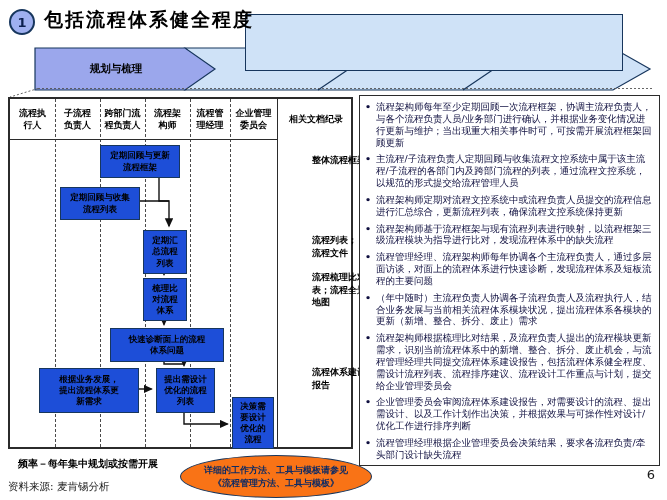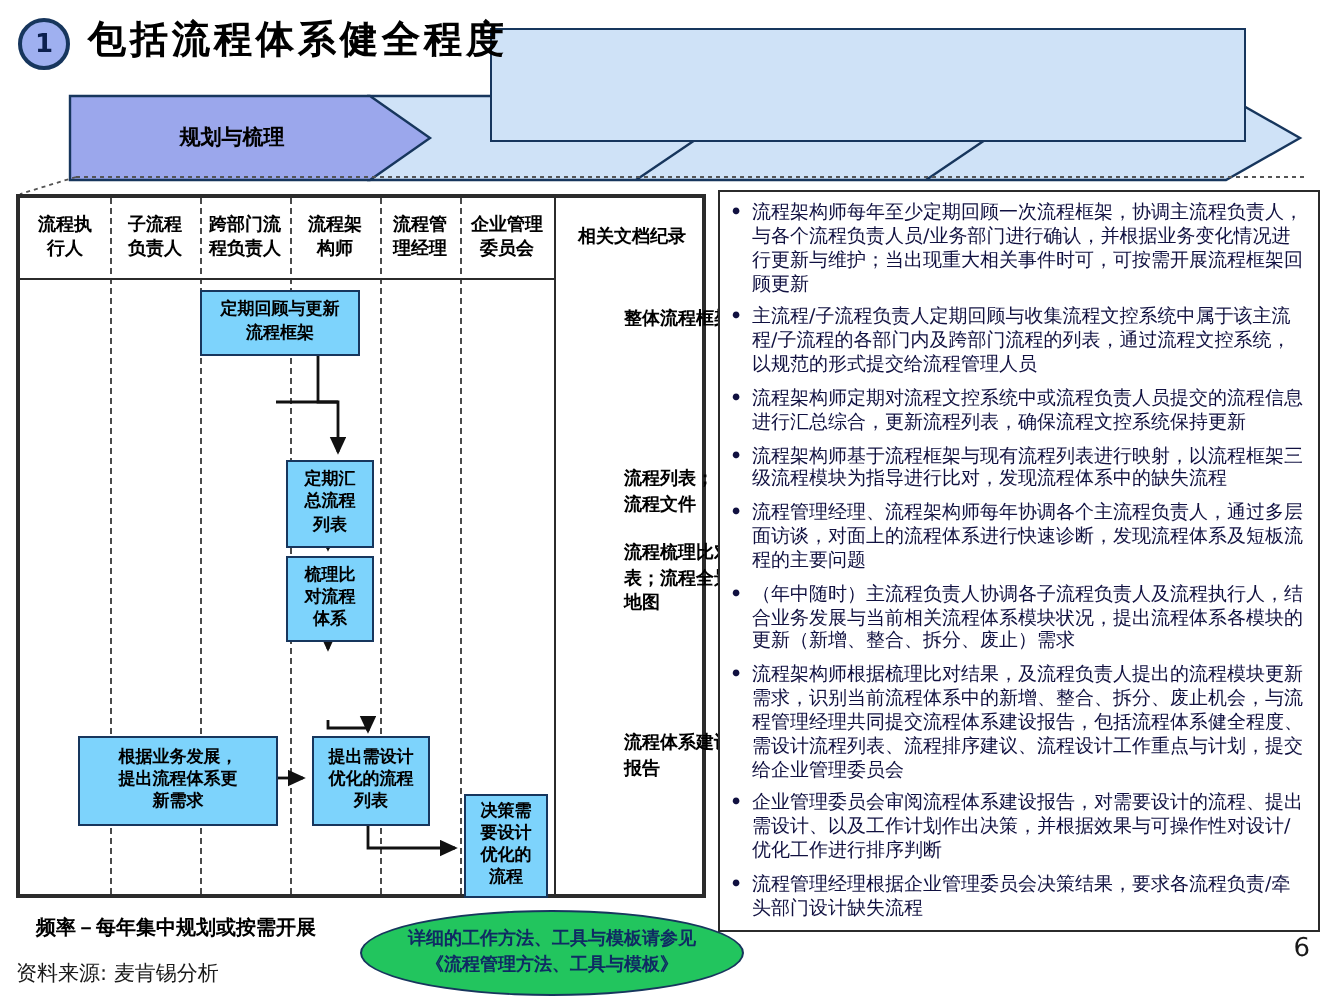--- a/index.html
+++ b/index.html
@@ -27,35 +27,35 @@
   .vline-dash{position:absolute;top:0;bottom:0;width:0;border-left:1px dashed #4a4a4a;}
   .vline-solid{position:absolute;top:0;bottom:0;width:0;border-left:1.5px solid #2b2b2b;}
   #header-underline{position:absolute;left:0;top:40px;width:267px;height:0;
     border-top:1.5px solid #2b2b2b;}
   .hdr{position:absolute;top:0;height:40px;display:flex;align-items:center;
     justify-content:center;text-align:center;font-size:9px;font-weight:bold;
     color:#000;line-height:1.35;}
   .docitem{position:absolute;left:273px;width:76px;font-size:9px;font-weight:bold;
     color:#000;line-height:1.4;text-align:left;margin-left:29px;}
   
-  .fbox{position:absolute;background:#7dd3fc;border:1.8px solid #17365D;
+  .fbox{position:absolute;background:#1d4ed8;border:1.8px solid #17365D;
     display:flex;align-items:center;justify-content:center;text-align:center;
     font-size:8.5px;font-weight:bold;color:#000;line-height:1.3;z-index:4;}
   #arrowsvg{left:0;top:0;width:667px;height:500px;z-index:3;pointer-events:none;}
   
   #panel{left:359px;top:95px;width:301px;height:371px;background:#fff;
     border:1.5px solid #2b2b2b;z-index:2;padding:5px 6px 4px 5px;
     display:flex;flex-direction:column;justify-content:space-between;}
   .bullet{display:flex;font-size:9.5px;line-height:1.26;color:#101040;}
   .bullet .mk{width:11px;flex:0 0 11px;text-align:left;font-weight:bold;}
   .bullet .tx{flex:1;}
   
   #frequency{left:18px;top:457px;font-size:10px;font-weight:bold;color:#000;z-index:4;}
   #callout{left:180px;top:455px;width:192px;height:43px;border-radius:50%;
-    background:#22c55e;border:1.5px solid #17365D;z-index:4;display:flex;
+    background:#f97316;border:1.5px solid #17365D;z-index:4;display:flex;
     flex-direction:column;align-items:center;justify-content:center;
     font-size:9px;font-weight:bold;color:#0F2B63;line-height:1.4;text-align:center;}
   #source{left:8px;top:480px;font-size:10.5px;color:#1a1a1a;z-index:4;}
   #pagenum{right:12px;top:467px;font-size:13px;color:#1a1a1a;z-index:4;}
 </style>
 </head>
 <body>
 
 <div id="slide">
 
@@ -116,26 +116,30 @@
     <path d="M138,201 H169 V226" fill="none" stroke="#111" stroke-width="1.4" marker-end="url(#ah)"></path>
     <path d="M164,272 V274.5" fill="none" stroke="#111" stroke-width="1.4" marker-end="url(#ah)"></path>
     <path d="M164,319 V324.5" fill="none" stroke="#111" stroke-width="1.4" marker-end="url(#ah)"></path>
     <path d="M164,360 V364 H184 V365.5" fill="none" stroke="#111" stroke-width="1.4" marker-end="url(#ah)"></path>
     <path d="M137,389 H151.5" fill="none" stroke="#111" stroke-width="1.4" marker-end="url(#ah)"></path>
     <path d="M184,411 V424 H227.5" fill="none" stroke="#111" stroke-width="1.4" marker-end="url(#ah)"></path>
   </svg>
 
   <div class="fbox pre" style="left:100px;top:145px;width:78px;height:31px">定期回顾与更新
 流程框架</div>
+  <div class="fbox pre" style="left:60px;top:187px;width:78px;height:31px">定期回顾与收集
+流程列表</div>
   <div class="fbox pre" style="left:143px;top:230px;width:42px;height:42px">定期汇
 总流程
 列表</div>
   <div class="fbox pre" style="left:143px;top:278px;width:42px;height:41px">梳理比
 对流程
 体系</div>
+  <div class="fbox pre" style="left:110px;top:328px;width:112px;height:32px">快速诊断面上的流程
+体系问题</div>
   <div class="fbox pre" style="left:39px;top:368px;width:98px;height:43px">根据业务发展，
 提出流程体系更
 新需求</div>
   <div class="fbox pre" style="left:156px;top:368px;width:57px;height:43px">提出需设计
 优化的流程
 列表</div>
   <div class="fbox pre" style="left:232px;top:397px;width:40px;height:50px">决策需
 要设计
 优化的
 流程</div>

